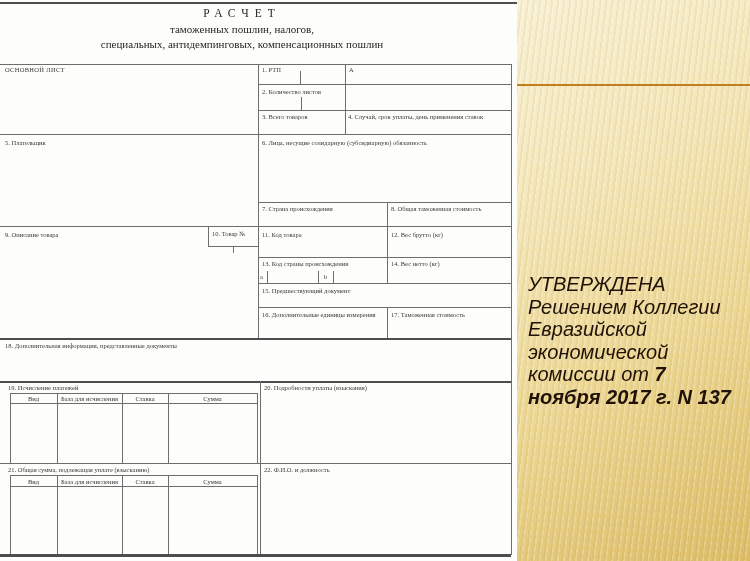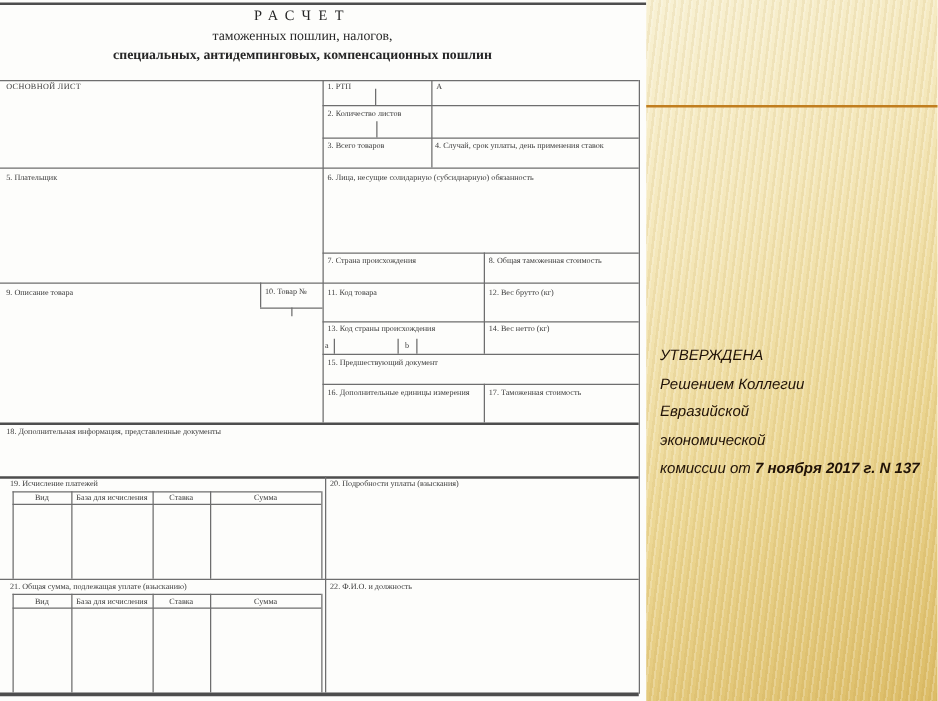--- a/index.html
+++ b/index.html
@@ -17,32 +17,32 @@
       linear-gradient(150deg,#f8f1d4 0%,#f4e7ba 30%,#ecd794 62%,#dcbc66 100%);
   }
   .accent-rule{position:absolute;left:0;top:84px;width:233px;height:2px;background:#c17e1f;}
   .panel-heading{
     position:absolute;left:0;top:45px;width:233px;padding:0 3px;box-sizing:border-box;
     text-align:center;font-weight:bold;font-size:19px;line-height:23.5px;
     color:#2f0e06;white-space:pre-line;z-index:2;
   }
   .panel-approved{
     position:absolute;left:11px;top:273px;width:214px;
-    font-style:italic;font-size:12px;line-height:22.5px;color:#201207;
+    font-style:italic;font-size:20px;line-height:22.5px;color:#201207;
     white-space:pre-line;z-index:2;
   }
   .panel-approved .b{font-weight:bold;}
 
   
   .form-panel{position:absolute;left:0;top:0;width:517px;height:561px;background:#fdfdfb;}
   .form-title{position:absolute;width:484px;text-align:center;
     font-family:"Liberation Serif",serif;color:#262626;}
   .ft1{top:7px;font-size:11.5px;letter-spacing:6px;}
   .ft2{top:23px;font-size:11px;}
-  .ft3{top:38px;font-size:11px;font-weight:bold;}
+  .ft3{top:38px;font-size:11px;}
 
   .hl{position:absolute;height:1px;background:#6e6e6e;}
   .vl{position:absolute;width:1px;background:#6e6e6e;}
   .thick{background:#4d4d4d;}
 
   .lbl{position:absolute;font-family:"Liberation Serif",serif;font-size:6.5px;
        line-height:1.15;color:#3a3a3a;white-space:nowrap;}
   .ctr{text-align:center;white-space:normal;}
 </style>
 </head>

